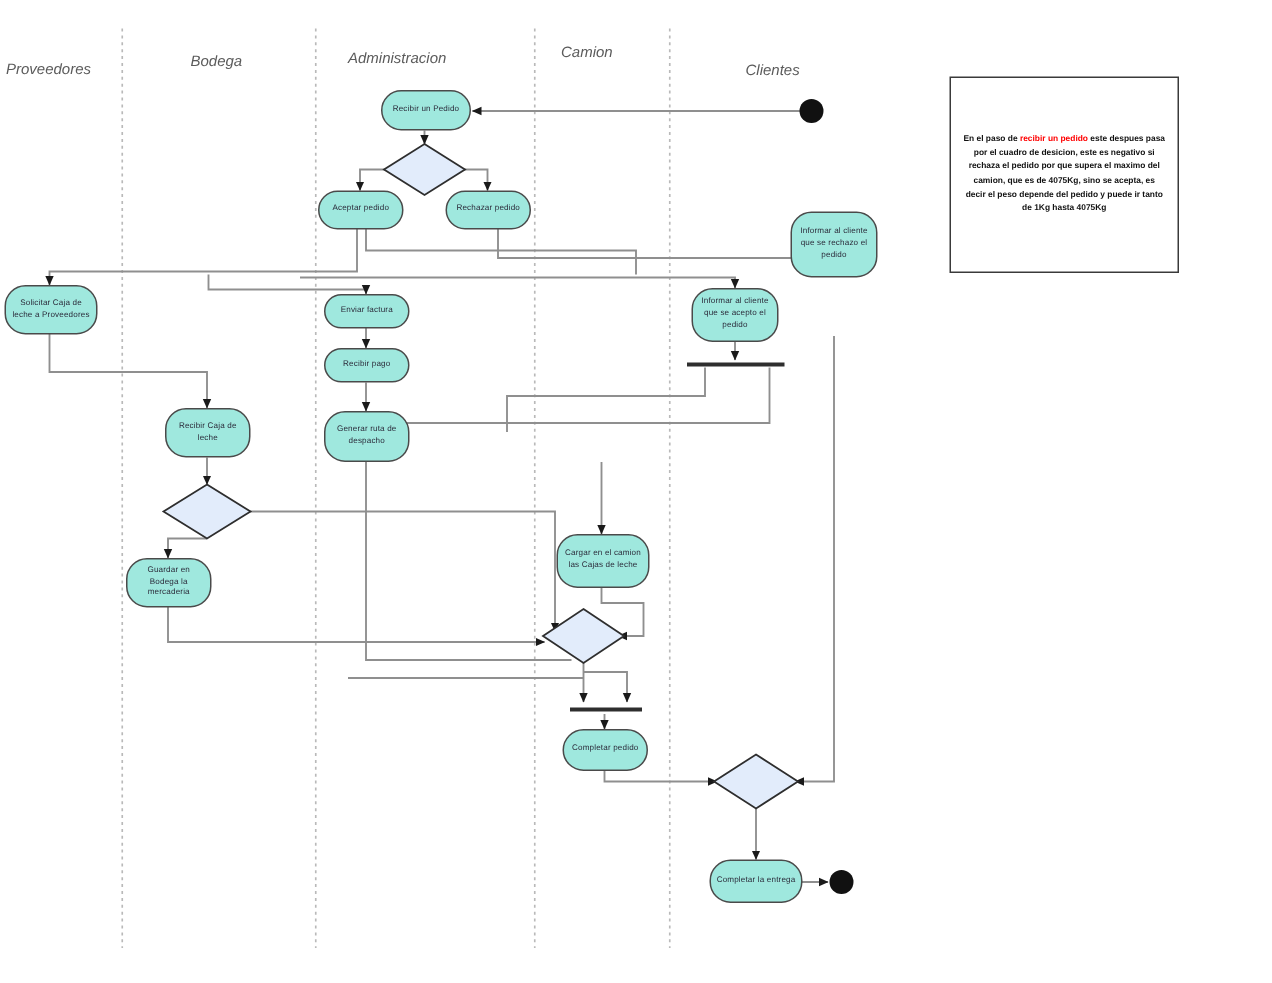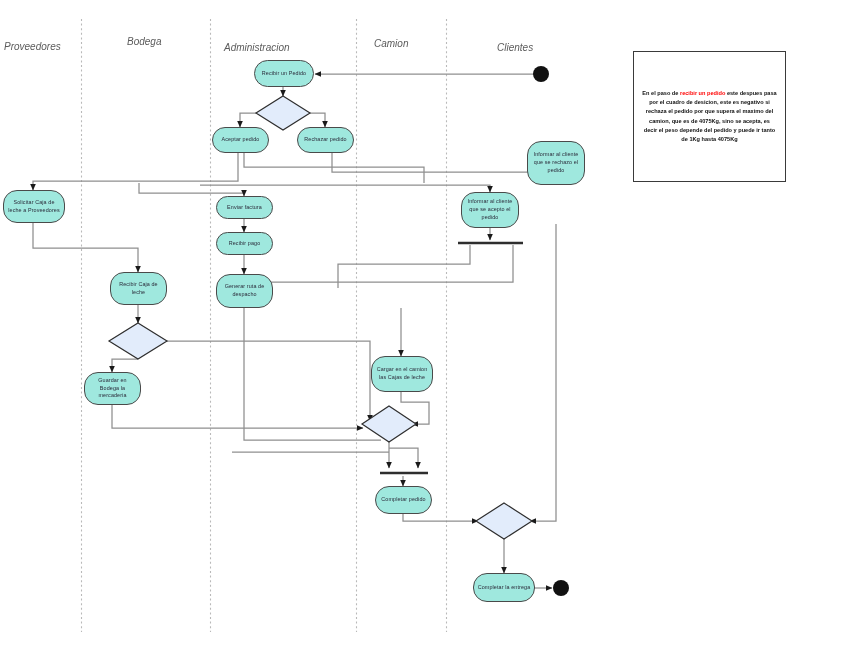--- a/index.html
+++ b/index.html
@@ -152,22 +152,22 @@
     <line x1="458" y1="243" x2="523" y2="243" stroke-width="2.6"></line>
     <line x1="380" y1="473" x2="428" y2="473" stroke-width="2.6"></line>
   </g>
 
   <circle cx="541" cy="74" r="8" fill="#111111"></circle>
   <circle cx="561" cy="588" r="8" fill="#111111"></circle>
 </svg>
 
 <div class="lane-title" style="left:4px;  top:41px;">Proveedores</div>
 <div class="lane-title" style="left:127px; top:36px;">Bodega</div>
-<div class="lane-title" style="left:224px; top:34px;margin-top:8px;">Administracion</div>
-<div class="lane-title" style="left:374px; top:38px;">Camion</div>
+<div class="lane-title" style="left:232px; top:34px;">Administracion</div>
+<div class="lane-title" style="left:374px; top:30px;">Camion</div>
 <div class="lane-title" style="left:497px; top:42px;">Clientes</div>
 
 <div class="node" style="left:254px; top:60px;  width:60px; height:27px;">Recibir un Pedido</div>
 
 <div class="node" style="left:212px; top:127px; width:57px; height:26px;">Aceptar pedido</div>
 
 <div class="node" style="left:297px; top:127px; width:57px; height:26px;">Rechazar pedido</div>
 
 <div class="node" style="left:3px;   top:190px; width:62px; height:33px;">Solicitar Caja de leche a Proveedores</div>
 

